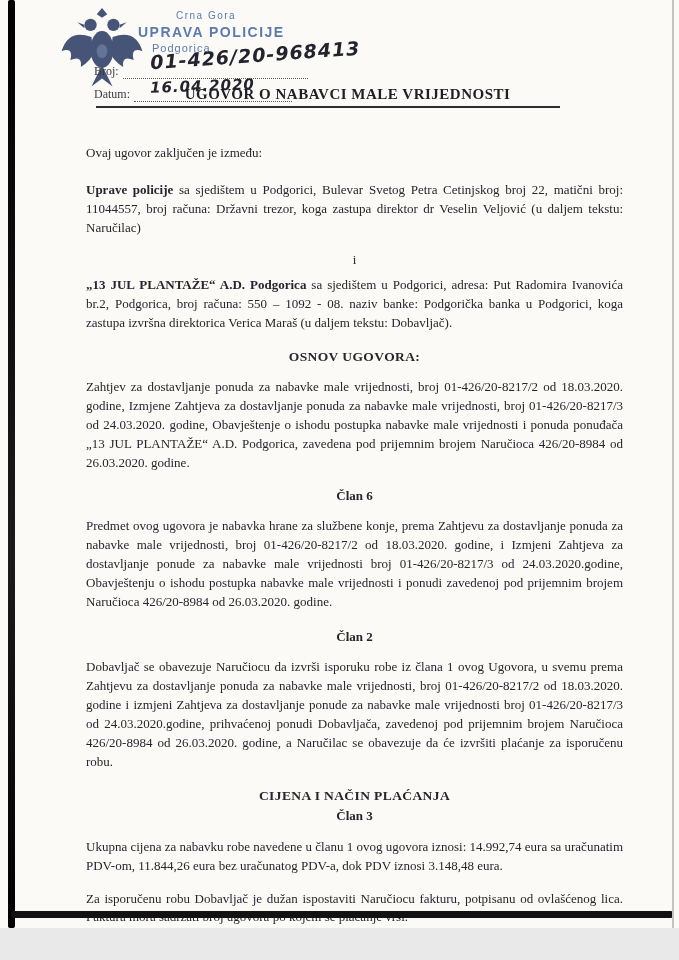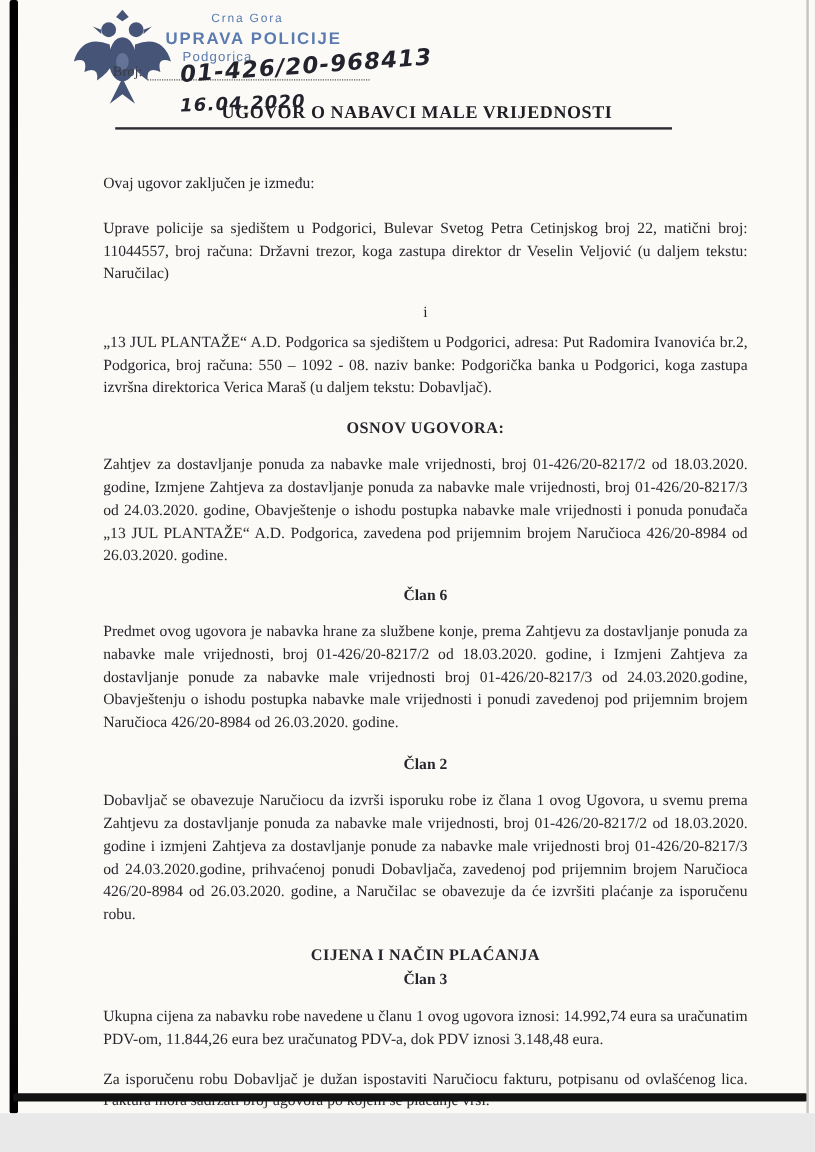--- a/index.html
+++ b/index.html
@@ -13,40 +13,40 @@
   .scan-edge-bottom{position:absolute;left:11px;right:6px;bottom:10px;height:7px;background:#121212;border-radius:2px;}
   .scan-edge-right{position:absolute;right:5px;top:0;bottom:0;width:2px;background:#c6c4c0;}
   
   .letterhead{position:relative;height:118px;}
   .emblem{position:absolute;left:58px;top:6px;width:88px;height:86px;filter:blur(.4px);opacity:.88;}
   .stamp{position:absolute;font-family:"Liberation Sans", sans-serif;color:#4a6da7;filter:blur(.3px);opacity:.9;white-space:nowrap;}
   .stamp-country{left:176px;top:10px;font-size:10px;letter-spacing:1.5px;}
   .stamp-org{left:138px;top:24px;font-size:14px;font-weight:bold;letter-spacing:1.5px;text-align:center;}
   .stamp-city{left:152px;top:42px;font-size:11px;letter-spacing:1px;text-align:center;}
   .ref{position:absolute;font-size:12px;color:#3a3a42;white-space:nowrap;}
-  .ref-broj{left:94px;top:52px;}
+  .ref-broj{left:94px;top:64px;}
   .ref-datum{left:94px;top:87px;}
   .dotline{display:inline-block;border-bottom:1px dotted #5a5a5a;height:11px;vertical-align:bottom;margin-left:4px;}
   .dot-broj{width:185px;}
   .dot-datum{width:158px;}
   .hand{position:absolute;font-family:"DejaVu Sans", sans-serif;font-style:italic;font-weight:bold;color:#23232e;white-space:nowrap;}
   .hand-broj{left:150px;top:44px;font-size:19px;letter-spacing:1px;transform:rotate(-4deg);}
   .hand-datum{left:150px;top:77px;font-size:15px;letter-spacing:1px;transform:rotate(-2deg);}
   .doc-title{position:absolute;left:16px;right:0;top:86px;text-align:center;font-size:15px;font-weight:bold;letter-spacing:.5px;color:#1e1e24;}
   .title-rule{position:absolute;left:96px;width:464px;top:106px;height:2px;background:#2c2c32;}
   
   .doc-body{padding:26px 56px 12px 86px;font-size:13px;line-height:1.45;text-align:justify;}
   .para{margin:0 0 14px;}
   .intro{margin:0 0 18px;text-align:left;}
   .conj{text-align:center;margin:0 0 6px;}
   .section-heading{text-align:center;font-size:13.5px;font-weight:bold;letter-spacing:.4px;margin:14px 0 2px;}
   .section-heading.gap{margin-bottom:12px;}
   .clan-heading{text-align:center;font-weight:bold;margin:0 0 12px;}
   .clan-heading.standalone{margin-top:16px;}
-  b.lead{font-weight:normal;}
+  b.lead{font-weight:bold;}
 </style>
 </head>
 <body>
 
 <div class="sheet">
 
   <div class="scan-edge-left"></div>
   <div class="scan-edge-bottom"></div>
   <div class="scan-edge-right"></div>
 
@@ -72,20 +72,23 @@
 
     <div class="stamp stamp-country">Crna Gora</div>
     <div class="stamp stamp-org">UPRAVA POLICIJE</div>
     <div class="stamp stamp-city">Podgorica</div>
 
     <div class="ref ref-broj">
       <span>Broj:</span><span class="dotline dot-broj"></span>
     </div>
     <div class="hand hand-broj">01-426/20-968413</div>
 
+    <div class="ref ref-datum">
+      <span>Datum:</span><span class="dotline dot-datum"></span>
+    </div>
     <div class="hand hand-datum">16.04.2020</div>
 
     <div class="doc-title">UGOVOR O NABAVCI MALE VRIJEDNOSTI</div>
     <div class="title-rule"></div>
   </div>
 
   <div class="doc-body">
 
     <p class="para intro">Ovaj ugovor zaključen je između:</p>
 

